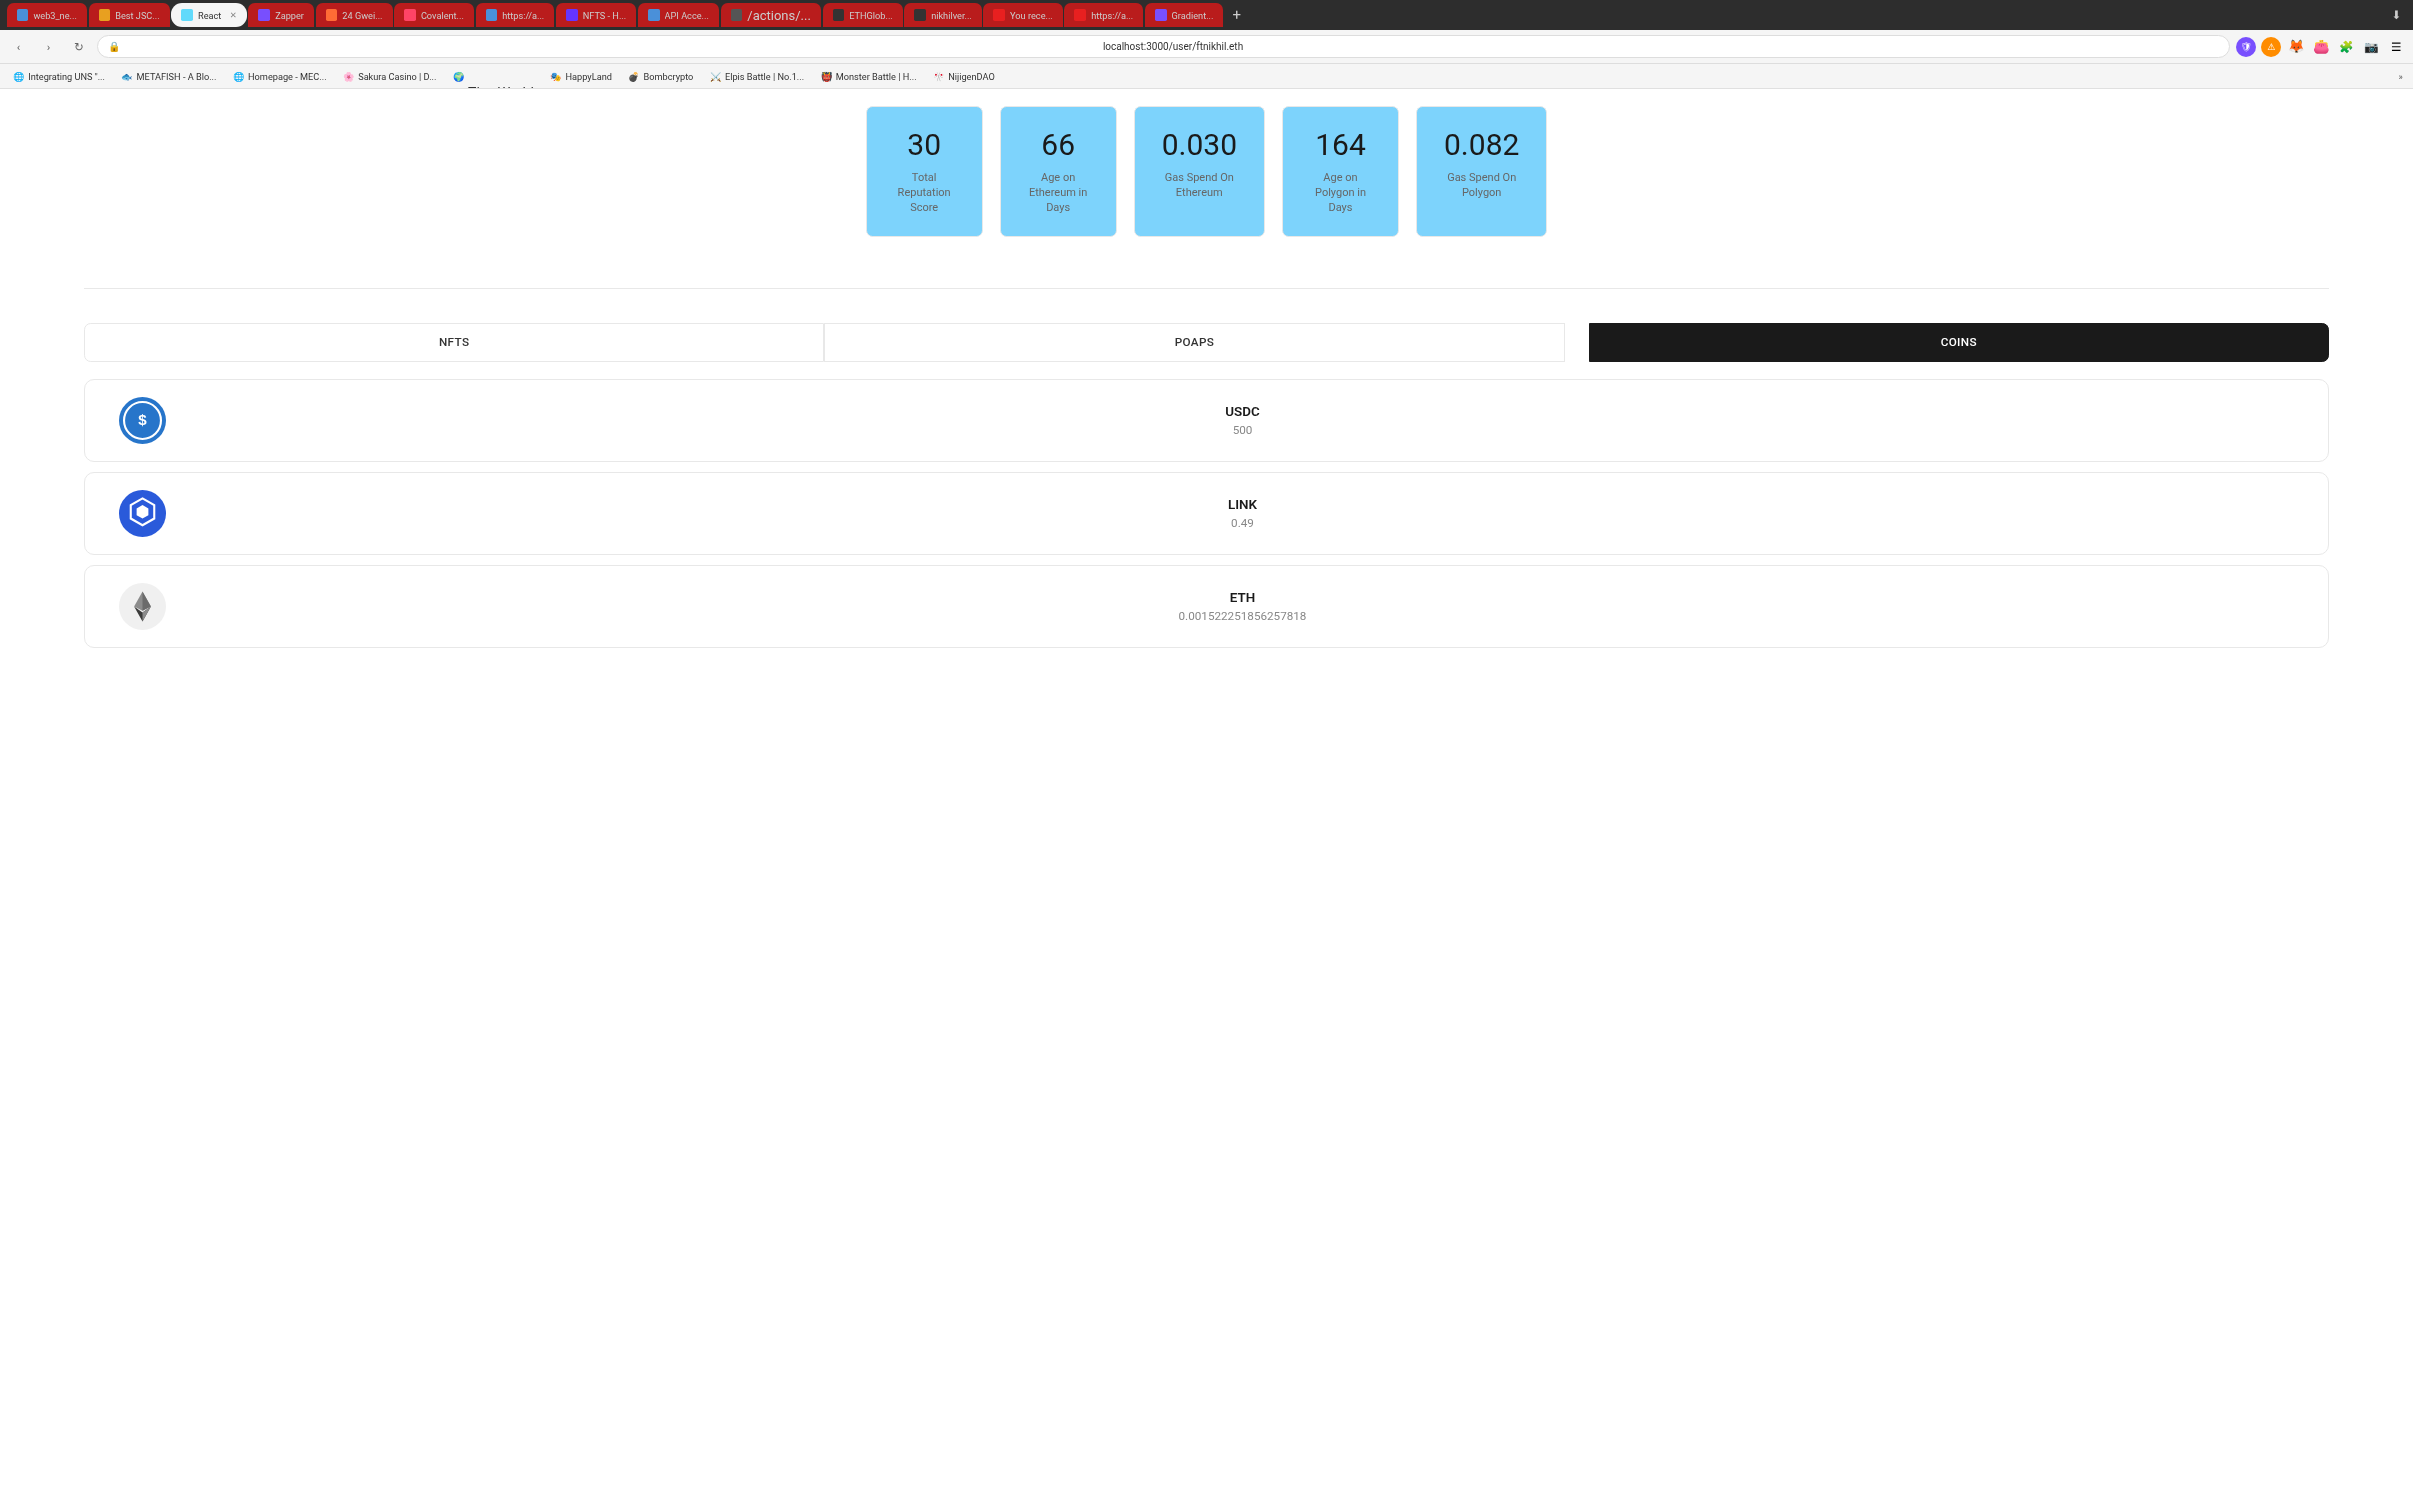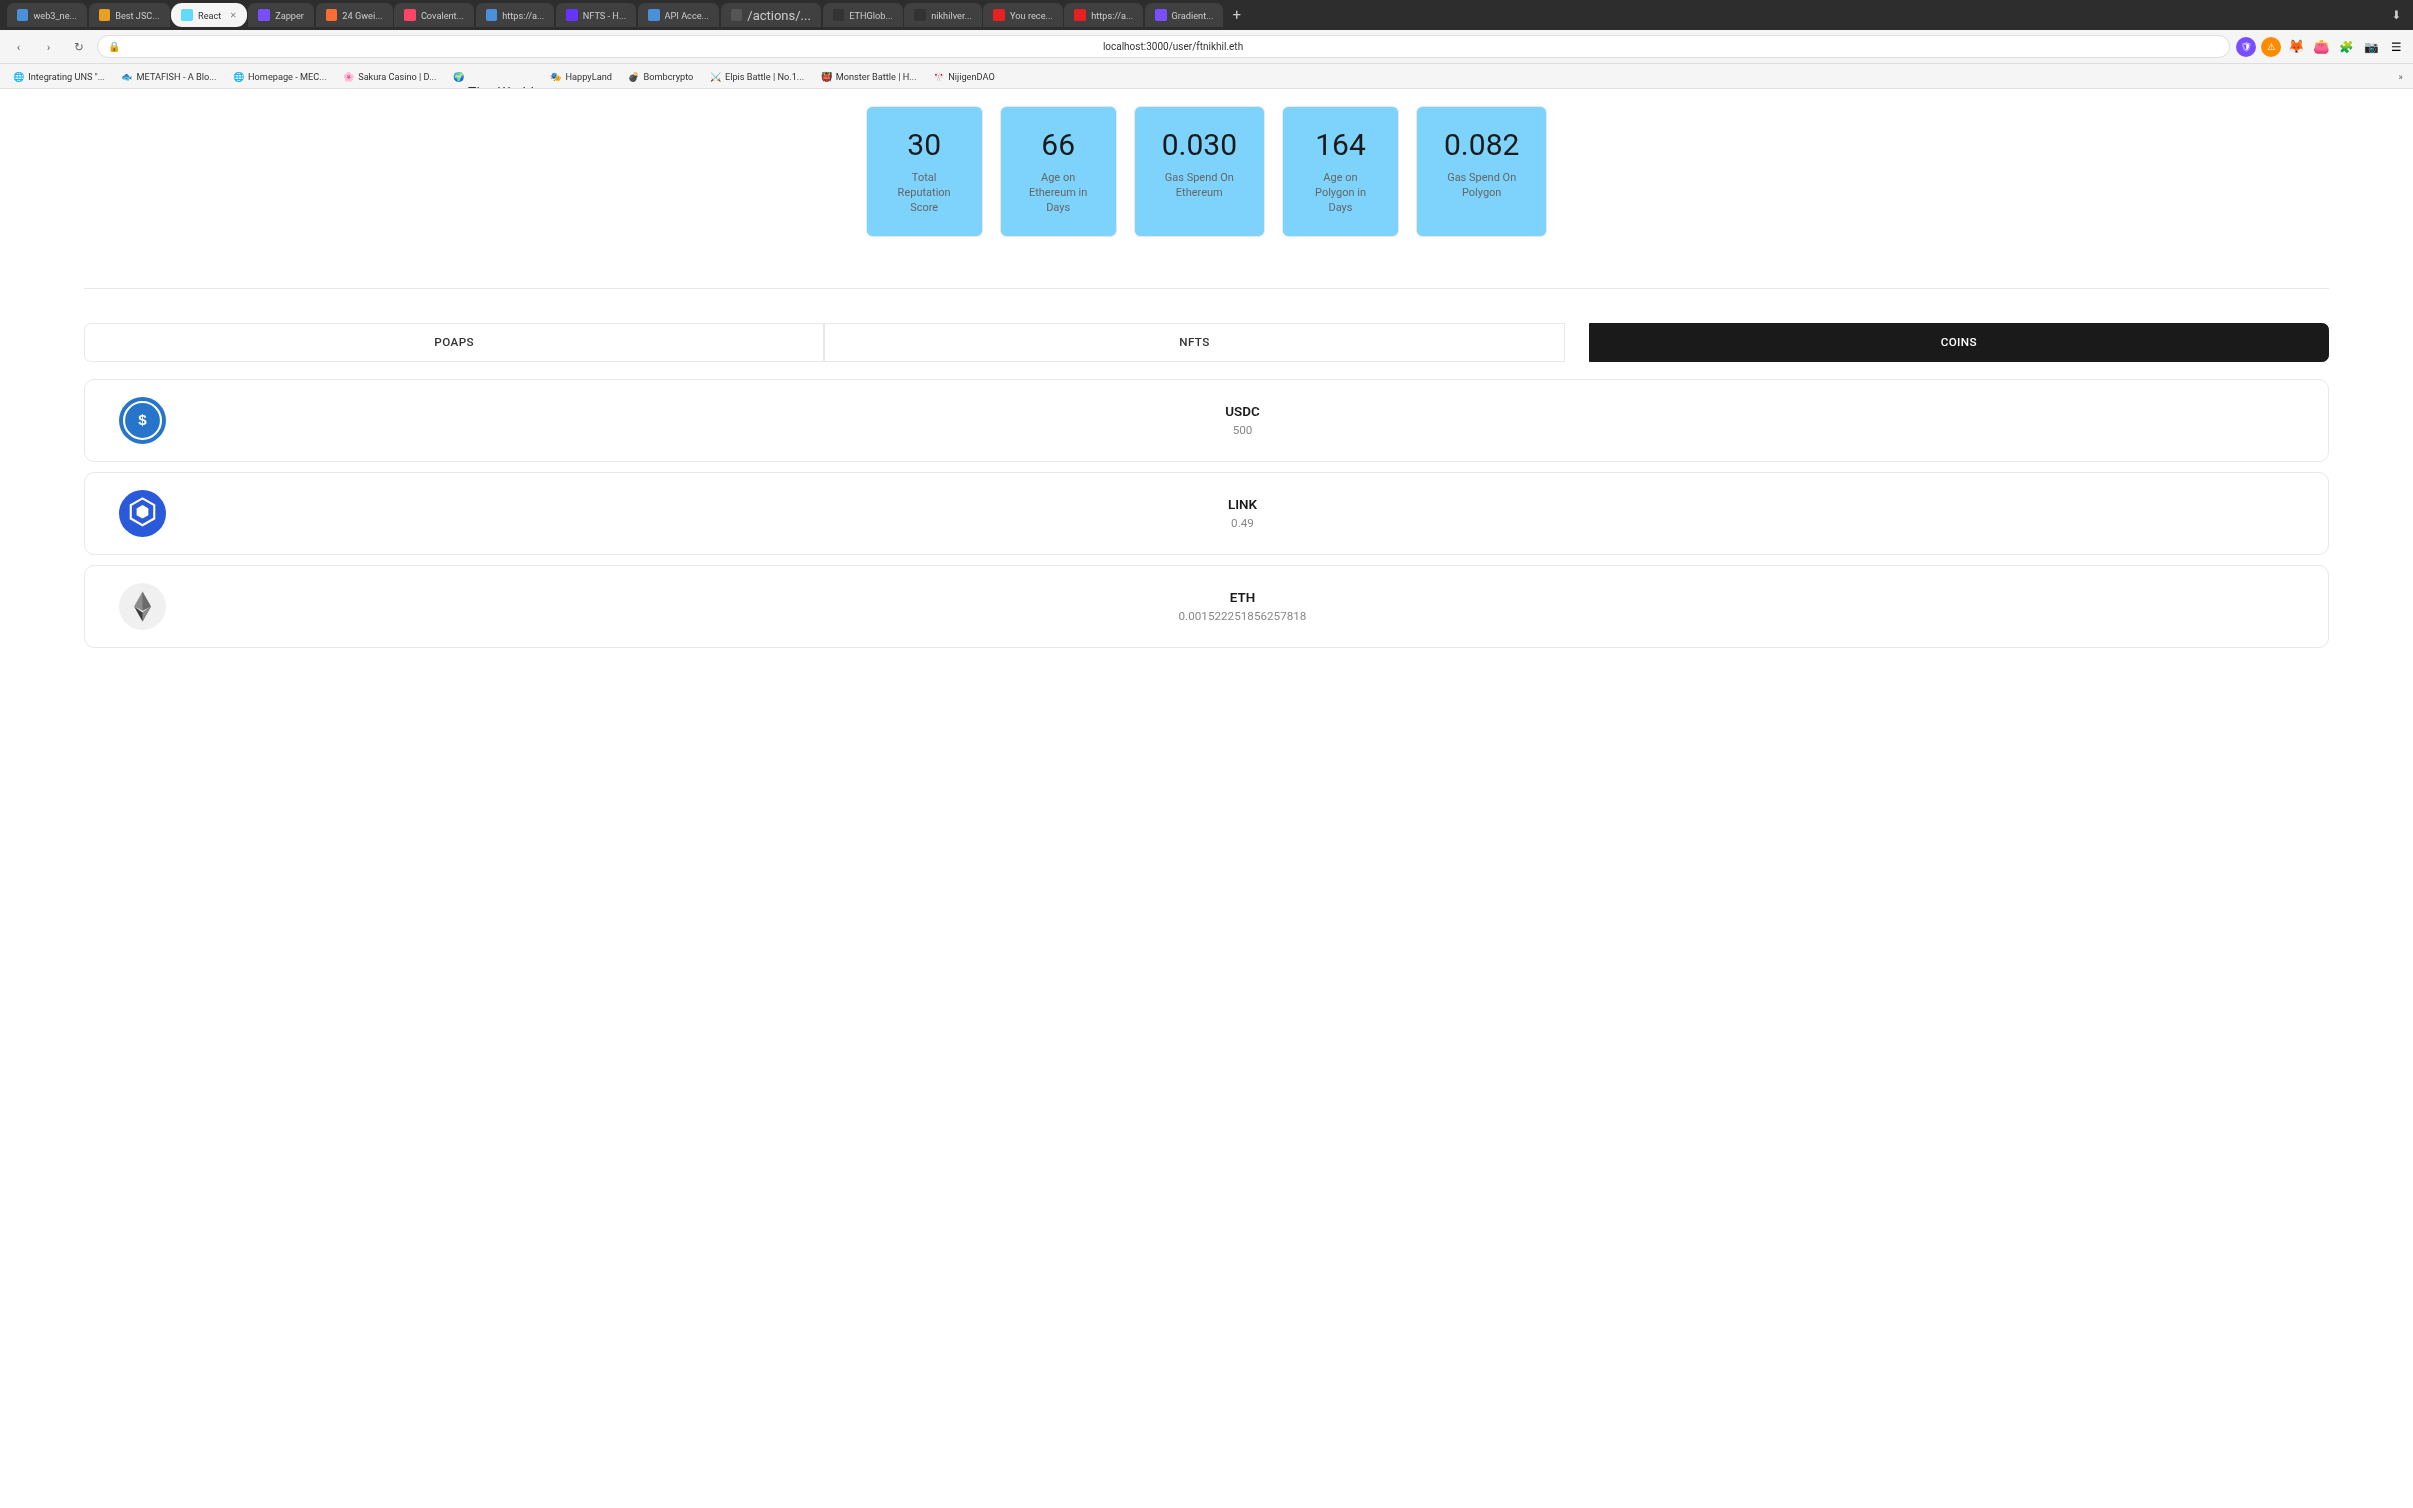--- a/index.html
+++ b/index.html
@@ -31,21 +31,21 @@
       align-items: center;
       height: 23.5px;
       padding: 0 10px;
       border-radius: 6.7px 6.7px 0 0;
       font-size: 9.2px;
       color: #ccc;
       gap: 5px;
       white-space: nowrap;
       overflow: hidden;
       max-width: 134px;
-      background: #404040;
+      background: #b91c1c;
       flex-shrink: 0;
     }
 
     .tab.active {
       background: #f5f5f5;
       color: #333;
       border-radius: 11px;
     }
 
     .tab-add {
@@ -400,22 +400,22 @@
       <div class="stat-value">0.082</div>
       <div class="stat-label">Gas Spend On<br>Polygon</div>
     </div>
   </div>
 
   <div style="height: 34px;"></div>
   <div class="divider"></div>
 
   <div class="tabs-section">
     <div class="tabs-header">
+      <div class="tab-btn">NFTS</div>
       <div class="tab-btn">POAPS</div>
-      <div class="tab-btn">NFTS</div>
       <div class="tab-btn active">COINS</div>
     </div>
 
     <div class="tab-content">
       <div class="coin-list">
 
         <div class="coin-item">
           <div class="coin-icon">
             <svg width="47" height="47" viewBox="0 0 56 56">
               <circle cx="28" cy="28" r="28" fill="#2775CA"></circle>

